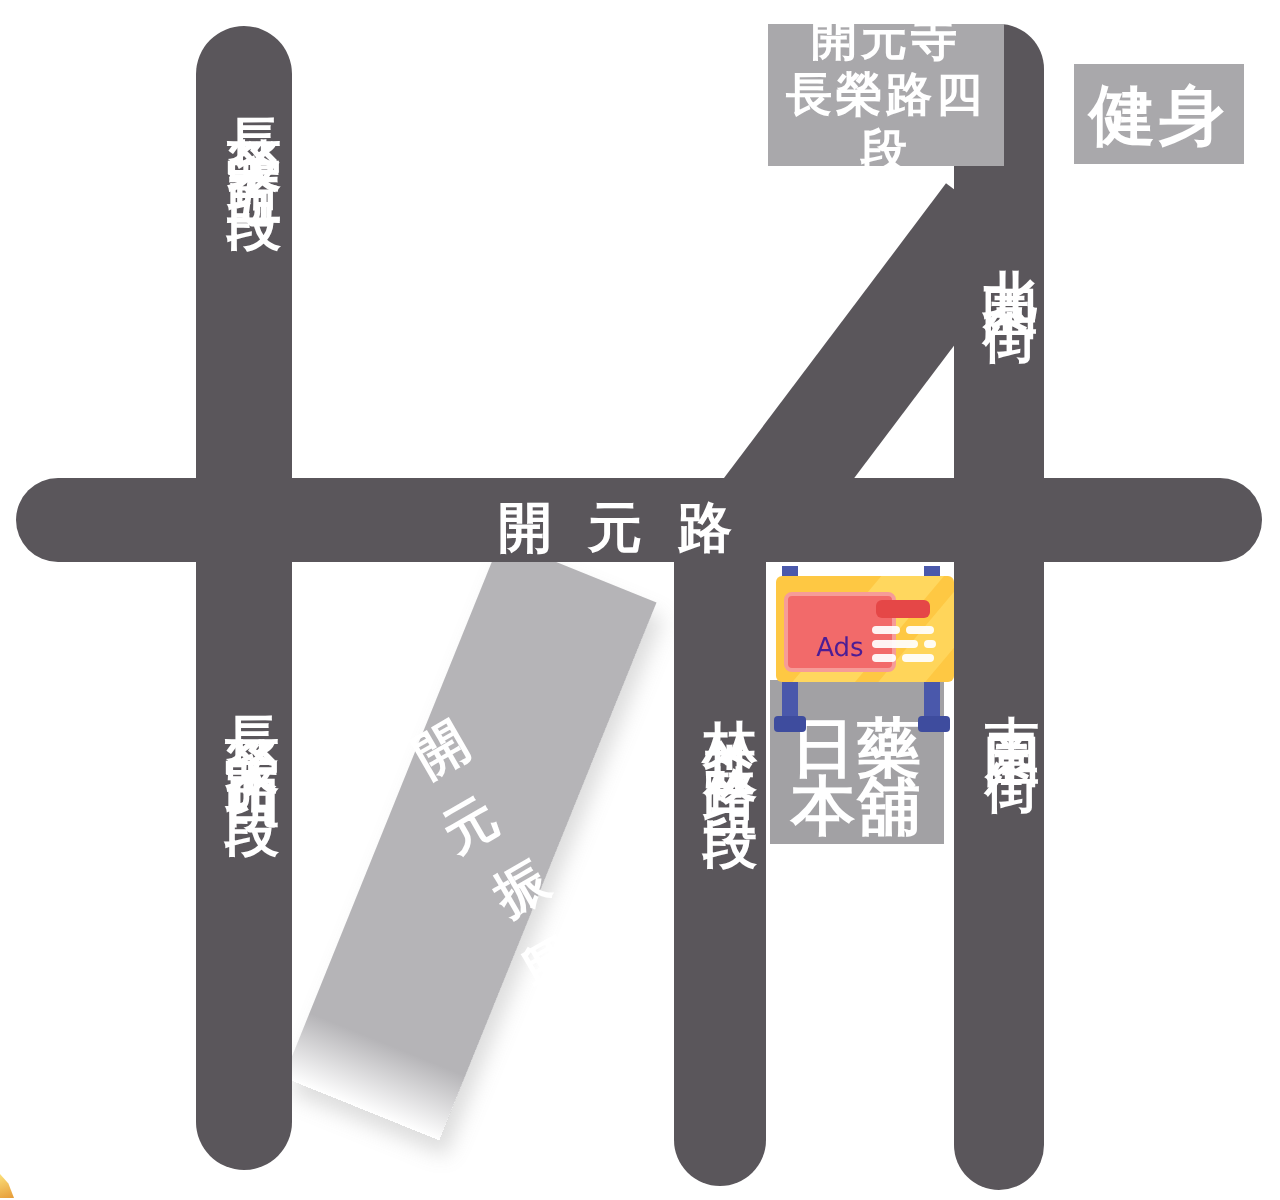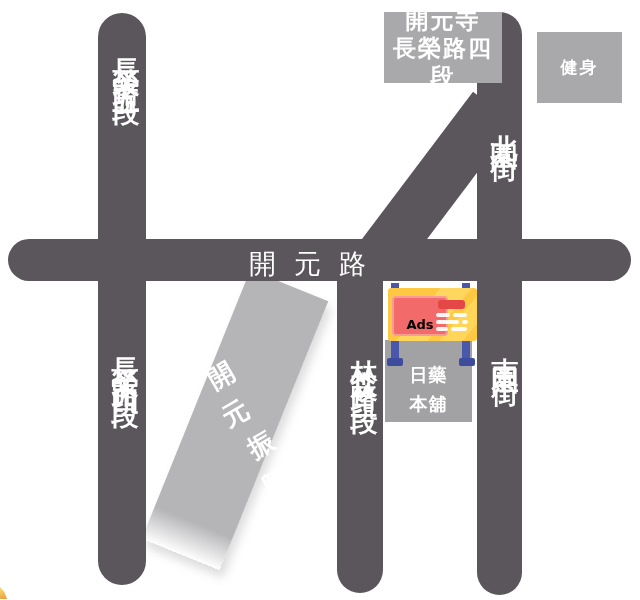--- a/index.html
+++ b/index.html
@@ -33,52 +33,52 @@
     color:var(--label_text);font-size:27px;font-weight:600;letter-spacing:11px;
     z-index:4;white-space:nowrap;
   }
   .lab-changrong5{left:108px;top:37px;letter-spacing:10px;}
   .lab-changrong4{left:107px;top:336px;}
   .lab-linsen{left:346px;top:338px;letter-spacing:12px;}
   .lab-beiyuan{left:486px;top:113px;letter-spacing:10px;}
   .lab-nanyuan{left:487px;top:336px;}
   .hlabel{
     position:absolute;left:249px;top:246px;color:var(--label_text);
-    font-size:27px;font-weight:400;letter-spacing:18px;z-index:4;white-space:nowrap;
+    font-size:27px;font-weight:700;letter-spacing:18px;z-index:4;white-space:nowrap;
   }
   
   .place-box{
     position:absolute;background:var(--box_gray);color:var(--label_text);
     display:flex;flex-direction:column;align-items:center;justify-content:center;
     text-align:center;font-weight:600;z-index:5;
   }
   .box-hospital{left:357px;top:12px;width:118px;height:71px;font-size:23px;line-height:28px;letter-spacing:2px;margin-left:27px;}
-  .box-gym{left:537px;top:32px;width:85px;height:71px;font-size:17px;line-height:29px;letter-spacing:2px;}
+  .box-gym{left:537px;top:32px;width:85px;height:50px;font-size:33px;line-height:29px;letter-spacing:2px;}
   .box-drugstore{
-    left:385px;top:340px;width:87px;height:82px;font-size:18px;line-height:29px;
+    left:385px;top:340px;width:87px;height:82px;font-size:32px;line-height:29px;
     justify-content:flex-end;padding-bottom:4px;box-sizing:border-box;
     background:var(--box_gray2);font-weight:700;letter-spacing:1px;
   }
   
   .bb-post{position:absolute;top:283px;width:8px;height:77px;background:var(--post_blue);z-index:6;}
   .bb-post.left{left:391px;} .bb-post.right{left:462px;}
   .bb-foot{position:absolute;top:358px;width:16px;height:8px;border-radius:2px;background:var(--foot_blue);z-index:6;}
   .bb-foot.left{left:387px;} .bb-foot.right{left:459px;}
   .bb-sign{
     position:absolute;left:388px;top:288px;width:89px;height:53px;
     background:var(--sign_yellow);border-radius:3px;overflow:hidden;z-index:7;
   }
   .bb-stripe{position:absolute;top:-26px;height:110px;background:var(--sign_stripe);transform:rotate(40deg);}
   .bb-stripe.s1{left:32px;width:24px;}
   .bb-stripe.s2{left:74px;width:18px;opacity:.85;}
   .bb-ads{
     position:absolute;left:4px;top:8px;width:56px;height:40px;box-sizing:border-box;
     background:var(--ads_red);border:2px solid var(--ads_border);border-radius:4px;
     display:flex;align-items:flex-end;justify-content:center;
-    color:#000000;font-size:13px;padding-bottom:2px;font-weight:bold;
+    color:#4c1d95;font-size:13px;padding-bottom:2px;
   }
   .bb-bar{position:absolute;left:50px;top:12px;width:27px;height:9px;background:var(--bar_red);border-radius:3px;}
   .bb-dash{position:absolute;height:4px;border-radius:2px;background:rgba(255,255,255,0.93);}
   .d11{left:48px;top:25px;width:14px;} .d12{left:65px;top:25px;width:14px;}
   .d21{left:48px;top:32px;width:23px;} .d22{left:74px;top:32px;width:6px;}
   .d31{left:48px;top:39px;width:12px;} .d32{left:63px;top:39px;width:16px;}
   
   .corner-flame{
     position:absolute;left:0;top:587px;width:7px;height:12px;z-index:8;
     background:linear-gradient(160deg,#fbe07a,#e69b38);

